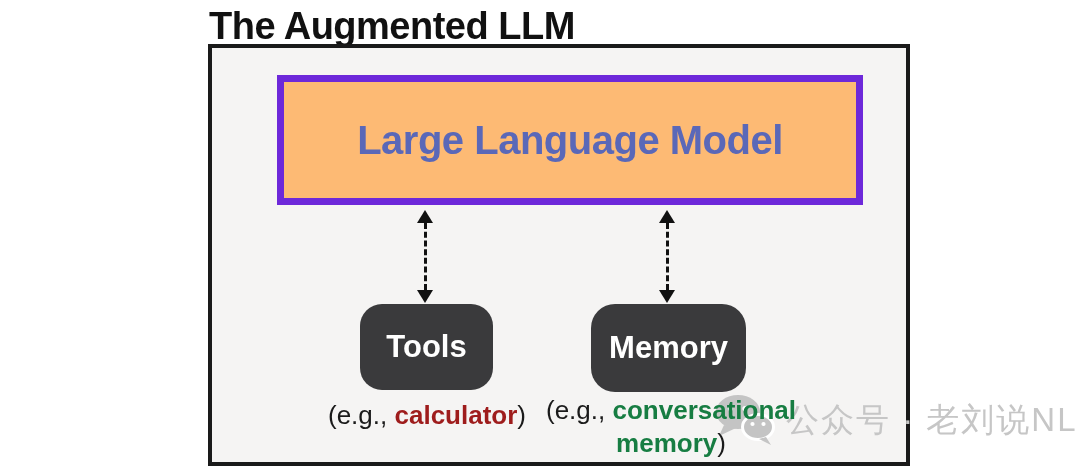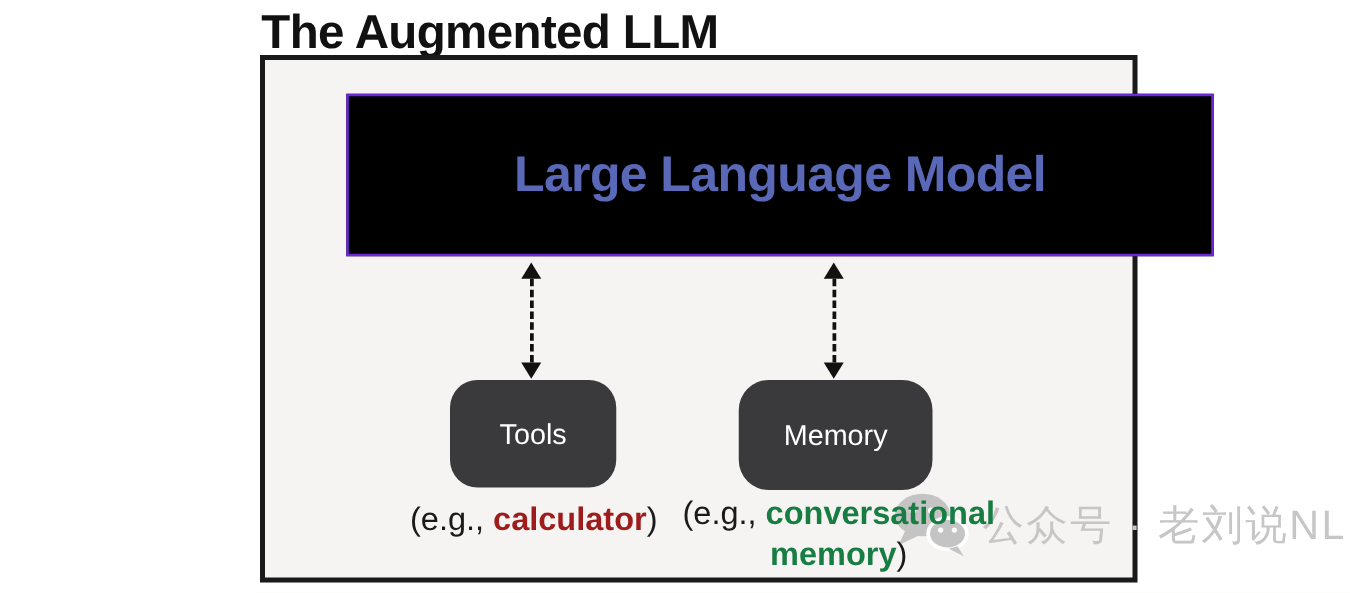--- a/index.html
+++ b/index.html
@@ -6,38 +6,38 @@
   html,body { width:1080px; height:474px; background:#ffffff; overflow:hidden;
               font-family:"Liberation Sans", sans-serif; }
   .stage { position:relative; width:1080px; height:474px; }
 
   .title { position:absolute; left:209px; top:5px; font-size:38px; font-weight:700;
            color:#111111; letter-spacing:-0.5px; }
 
   .panel { position:absolute; left:208px; top:44px; width:702px; height:422px;
            background:#f5f4f3; border:4px solid #1a1a1a; }
 
-  .llm-box { position:absolute; left:277px; top:75px; width:694px; height:130px;
-             background:#000000; border:2px solid #6d28d9; display:flex;
+  .llm-box { position:absolute; left:277px; top:75px; width:586px; height:130px;
+             background:#fdba74; border:7px solid #6d28d9; display:flex;
              align-items:center; justify-content:center; z-index:2; }
   .llm-box .label { font-size:40px; font-weight:600; color:#5a68b8; letter-spacing:-0.5px; }
 
   .arrow { position:absolute; width:18px; display:flex; flex-direction:column;
            align-items:center; z-index:2; }
   .arrow-1 { left:416px; top:210px; height:93px; }
   .arrow-2 { left:658px; top:210px; height:93px; }
   .arrow-head-up { width:0; height:0; border-left:8px solid transparent;
                    border-right:8px solid transparent; border-bottom:13px solid #111111; }
   .arrow-head-down { width:0; height:0; border-left:8px solid transparent;
                      border-right:8px solid transparent; border-top:13px solid #111111; }
   .arrow-line { flex:1; width:0; border-left:3px dashed #111111; }
 
   .node { position:absolute; background:#3a3a3c; color:#ffffff; display:flex;
           align-items:center; justify-content:center; z-index:2; }
-  .node .label { font-size:23px; font-weight:400; }
+  .node .label { font-size:31px; font-weight:700; }
   .node-tools  { left:360px; top:304px; width:133px; height:86px; border-radius:22px; }
   .node-memory { left:591px; top:304px; width:155px; height:88px; border-radius:24px; }
 
   .caption { position:absolute; font-size:26px; color:#1a1a1a; text-align:center; z-index:4; }
   .caption .red   { color:#9e1c1c; font-weight:700; }
   .caption .green { color:#177d42; font-weight:700; }
   .caption-tools  { left:322px; top:400px; width:210px; }
   .caption-memory { left:545px; top:394px; width:252px; line-height:33px; }
 
   .watermark { position:absolute; left:714px; top:393px; display:flex; align-items:center;

